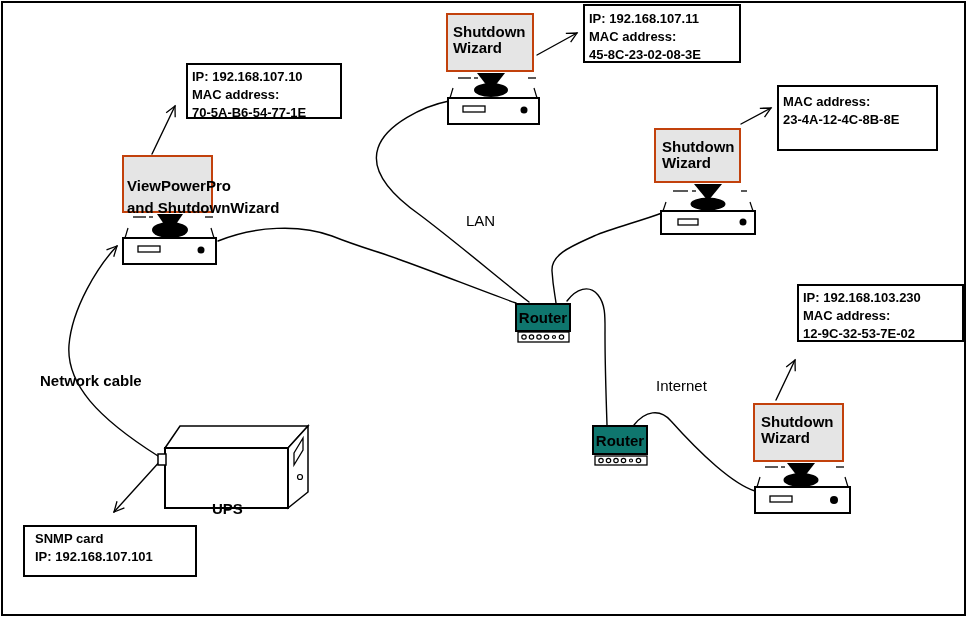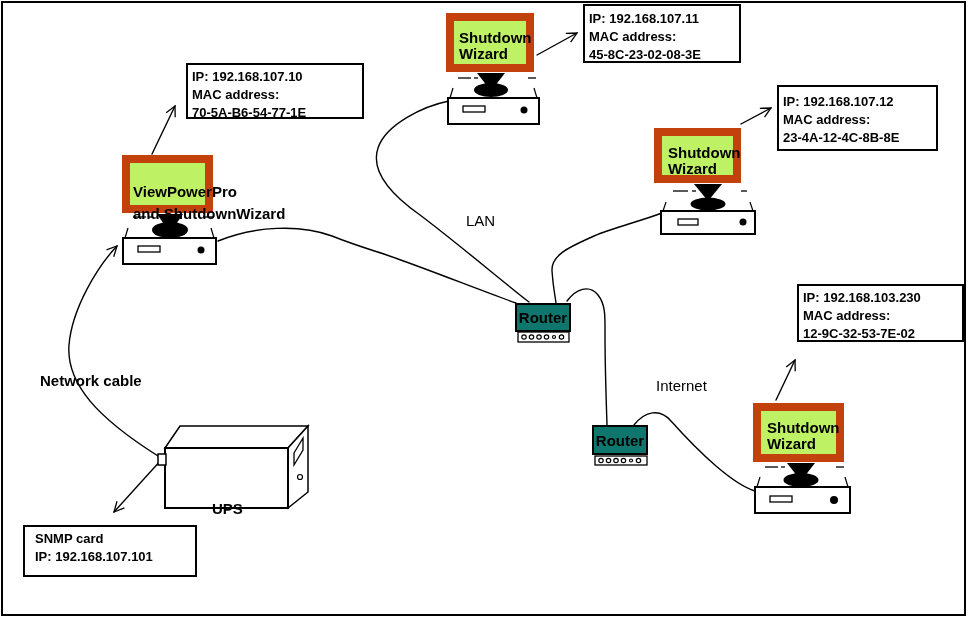--- a/index.html
+++ b/index.html
@@ -2,21 +2,21 @@
 <html><head>
 <meta charset="utf-8">
 <style>
   html,body{margin:0;padding:0;background:#fff;}
   .stage{position:relative;width:970px;height:620px;background:#ffffff;
          font-family:"Liberation Sans",sans-serif;color:#000;overflow:hidden;}
   .stage svg{position:absolute;left:0;top:0;}
   .abs{position:absolute;box-sizing:border-box;}
   .addr{border:2px solid #000;background:#fff;font-weight:bold;font-size:13px;
         line-height:18px;padding:3px 0 0 4px;white-space:nowrap;}
-  .monitor{border:8px solid #c2410c;background:#bef264;font-weight:bold;font-size:15px;
+  .monitor{border:2px solid #c2410c;background:#e5e5e5;font-weight:bold;font-size:15px;
         white-space:nowrap;}
   .monitor .mlabel{line-height:16px;}
   .monitor.wide .mlabel{line-height:22px;}
   .router{border:2px solid #000;background:#0f766e;font-weight:bold;font-size:15px;
         display:flex;align-items:center;justify-content:center;}
   .flabel{white-space:nowrap;font-size:15px;}
   .bold{font-weight:bold;margin-top:39px;}
 </style>
 </head>
 <body>
@@ -157,32 +157,31 @@
       <div>Wizard</div>
     </div>
   </div>
   <div class="abs monitor" style="left:753px;top:403px;width:91px;height:59px;padding:9px 0 0 6px;">
     <div class="mlabel">
       <div>Shutdown</div>
       <div>Wizard</div>
     </div>
   </div>
 
-  <div class="abs addr" style="left:186px;top:63px;width:178px;height:56px;">
+  <div class="abs addr" style="left:186px;top:63px;width:156px;height:56px;">
     <div>IP: 192.168.107.10</div>
     <div>MAC address:</div>
     <div>70-5A-B6-54-77-1E</div>
   </div>
   <div class="abs addr" style="left:583px;top:4px;width:158px;height:59px;padding-top:4px;">
     <div>IP: 192.168.107.11</div>
     <div>MAC address:</div>
     <div>45-8C-23-02-08-3E</div>
   </div>
   <div class="abs addr" style="left:777px;top:85px;width:161px;height:66px;padding-top:6px;">
-    <div>IP: 192.168.107.12</div>
     <div>MAC address:</div>
     <div>23-4A-12-4C-8B-8E</div>
   </div>
   <div class="abs addr" style="left:797px;top:284px;width:167px;height:58px;">
     <div>IP: 192.168.103.230</div>
     <div>MAC address:</div>
     <div>12-9C-32-53-7E-02</div>
   </div>
 
   <div class="abs addr" style="left:23px;top:525px;width:174px;height:52px;padding-left:10px;">

